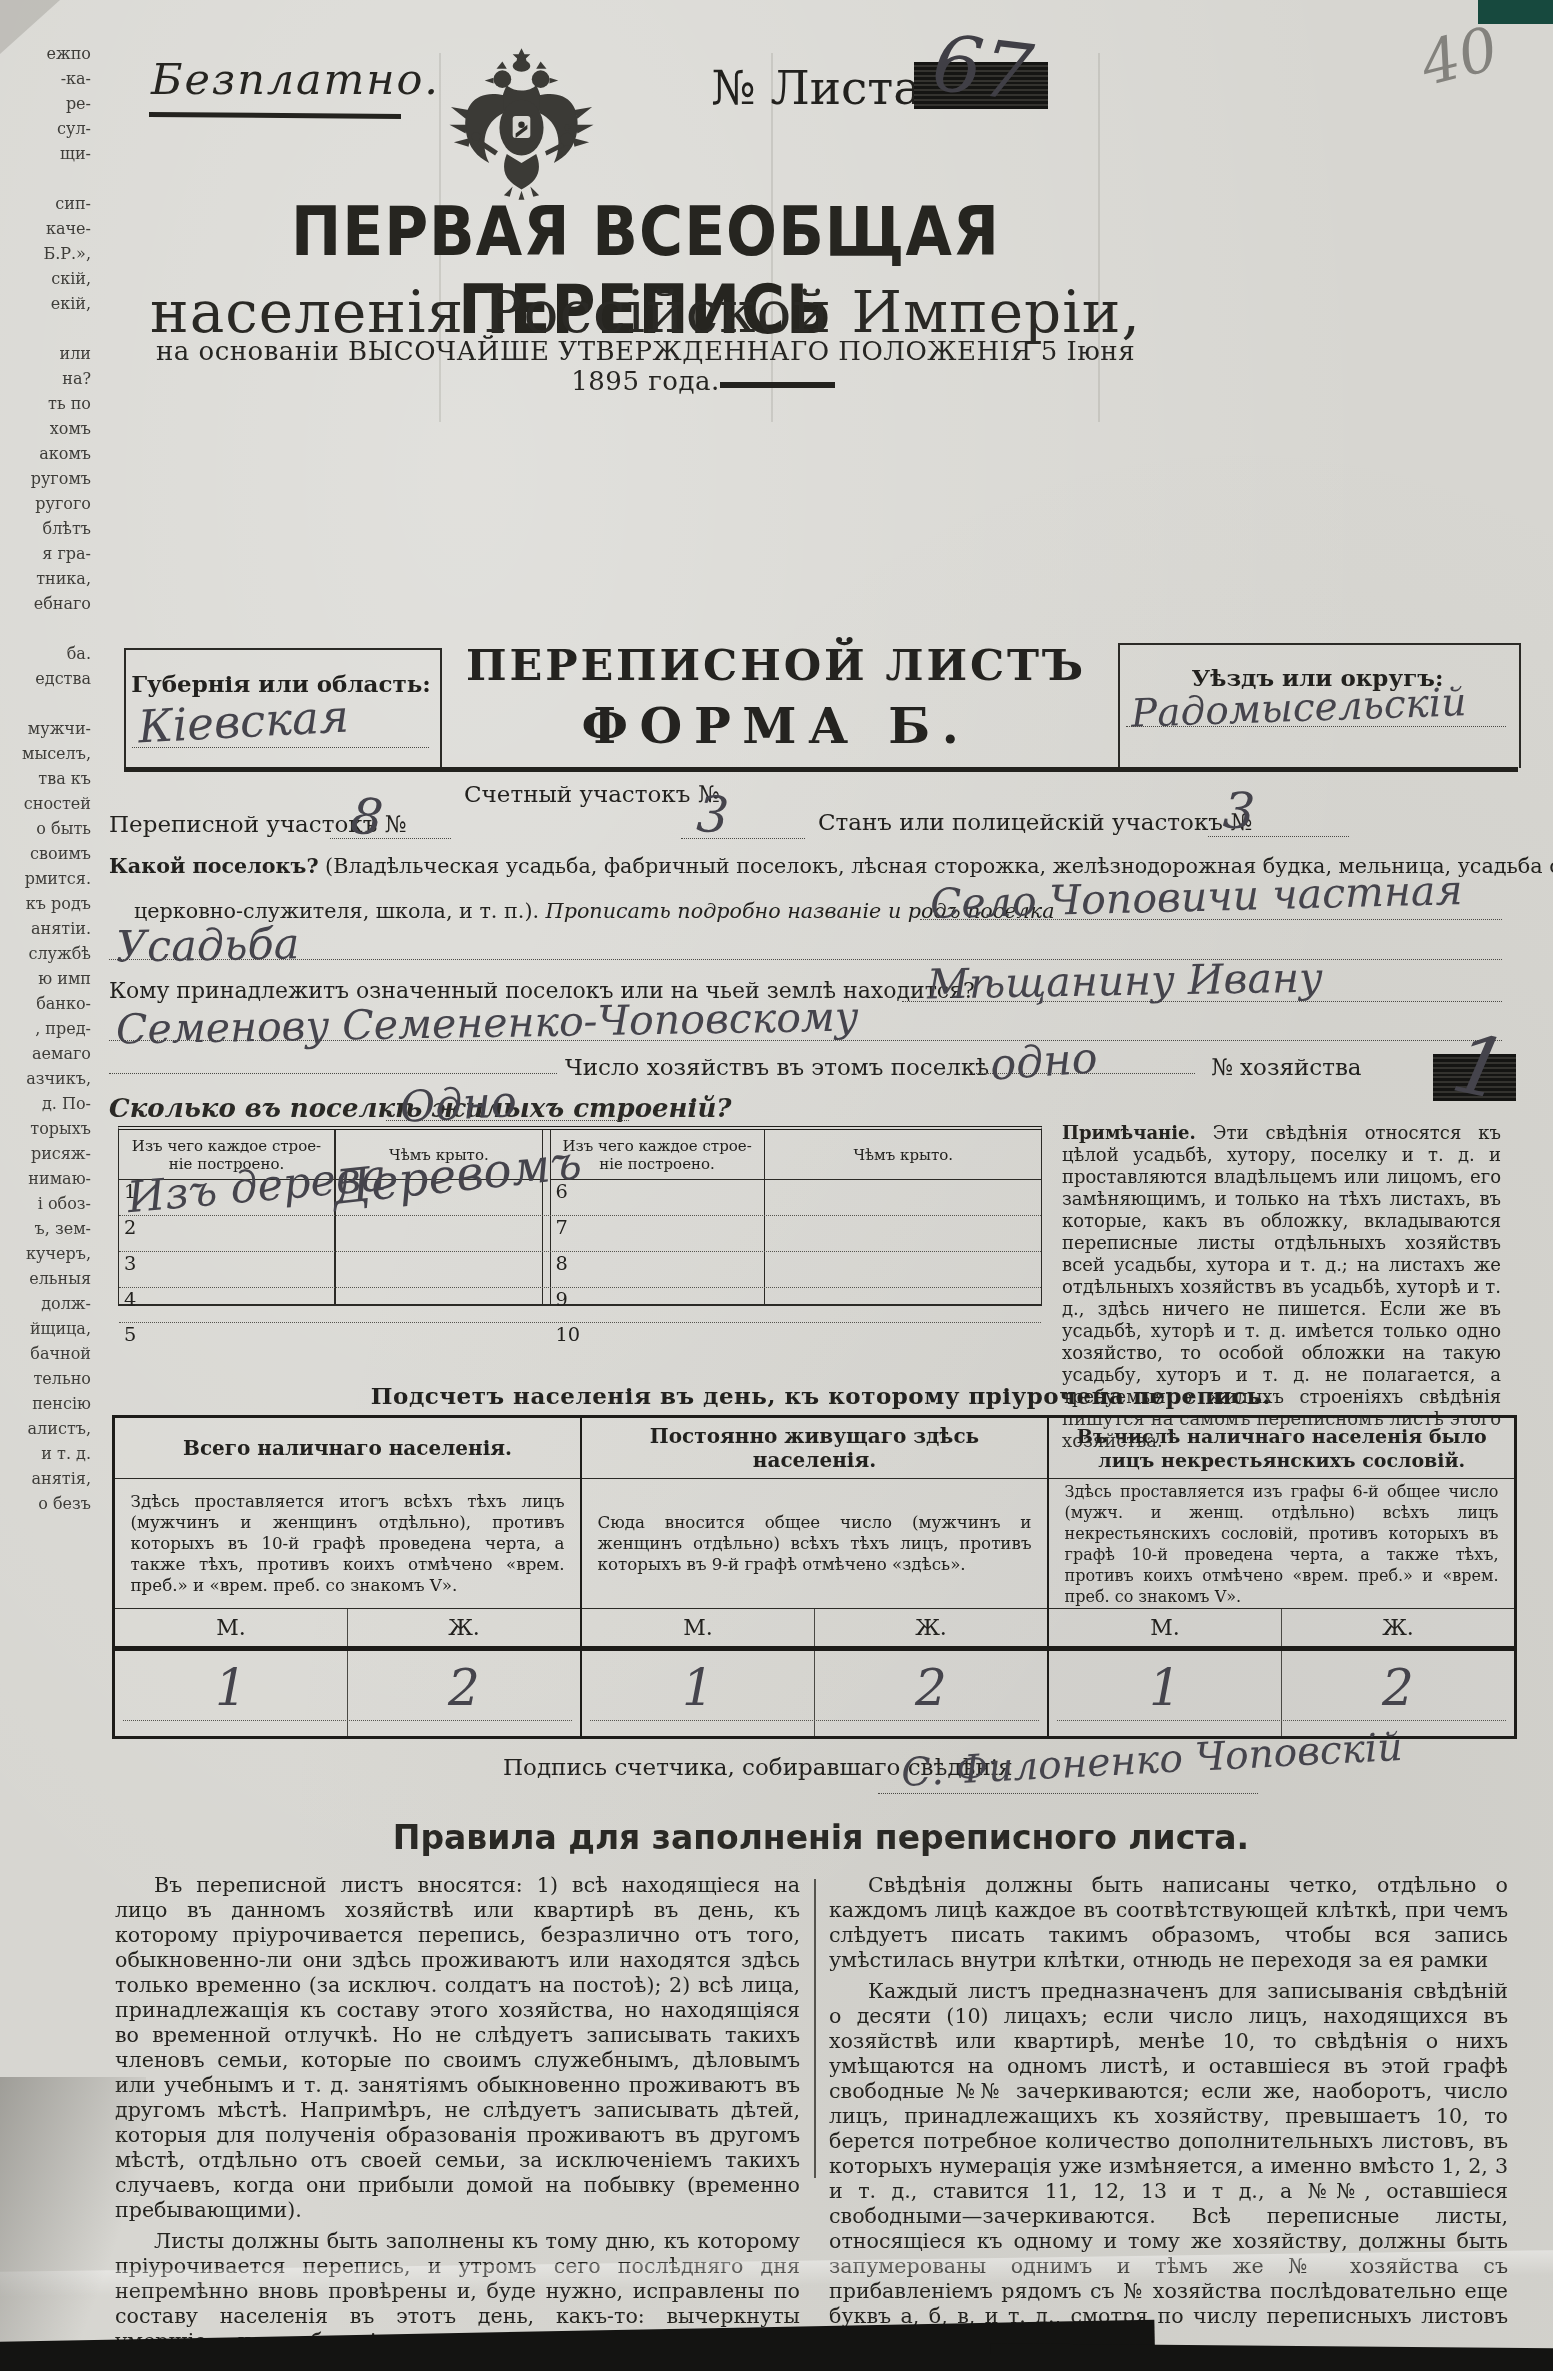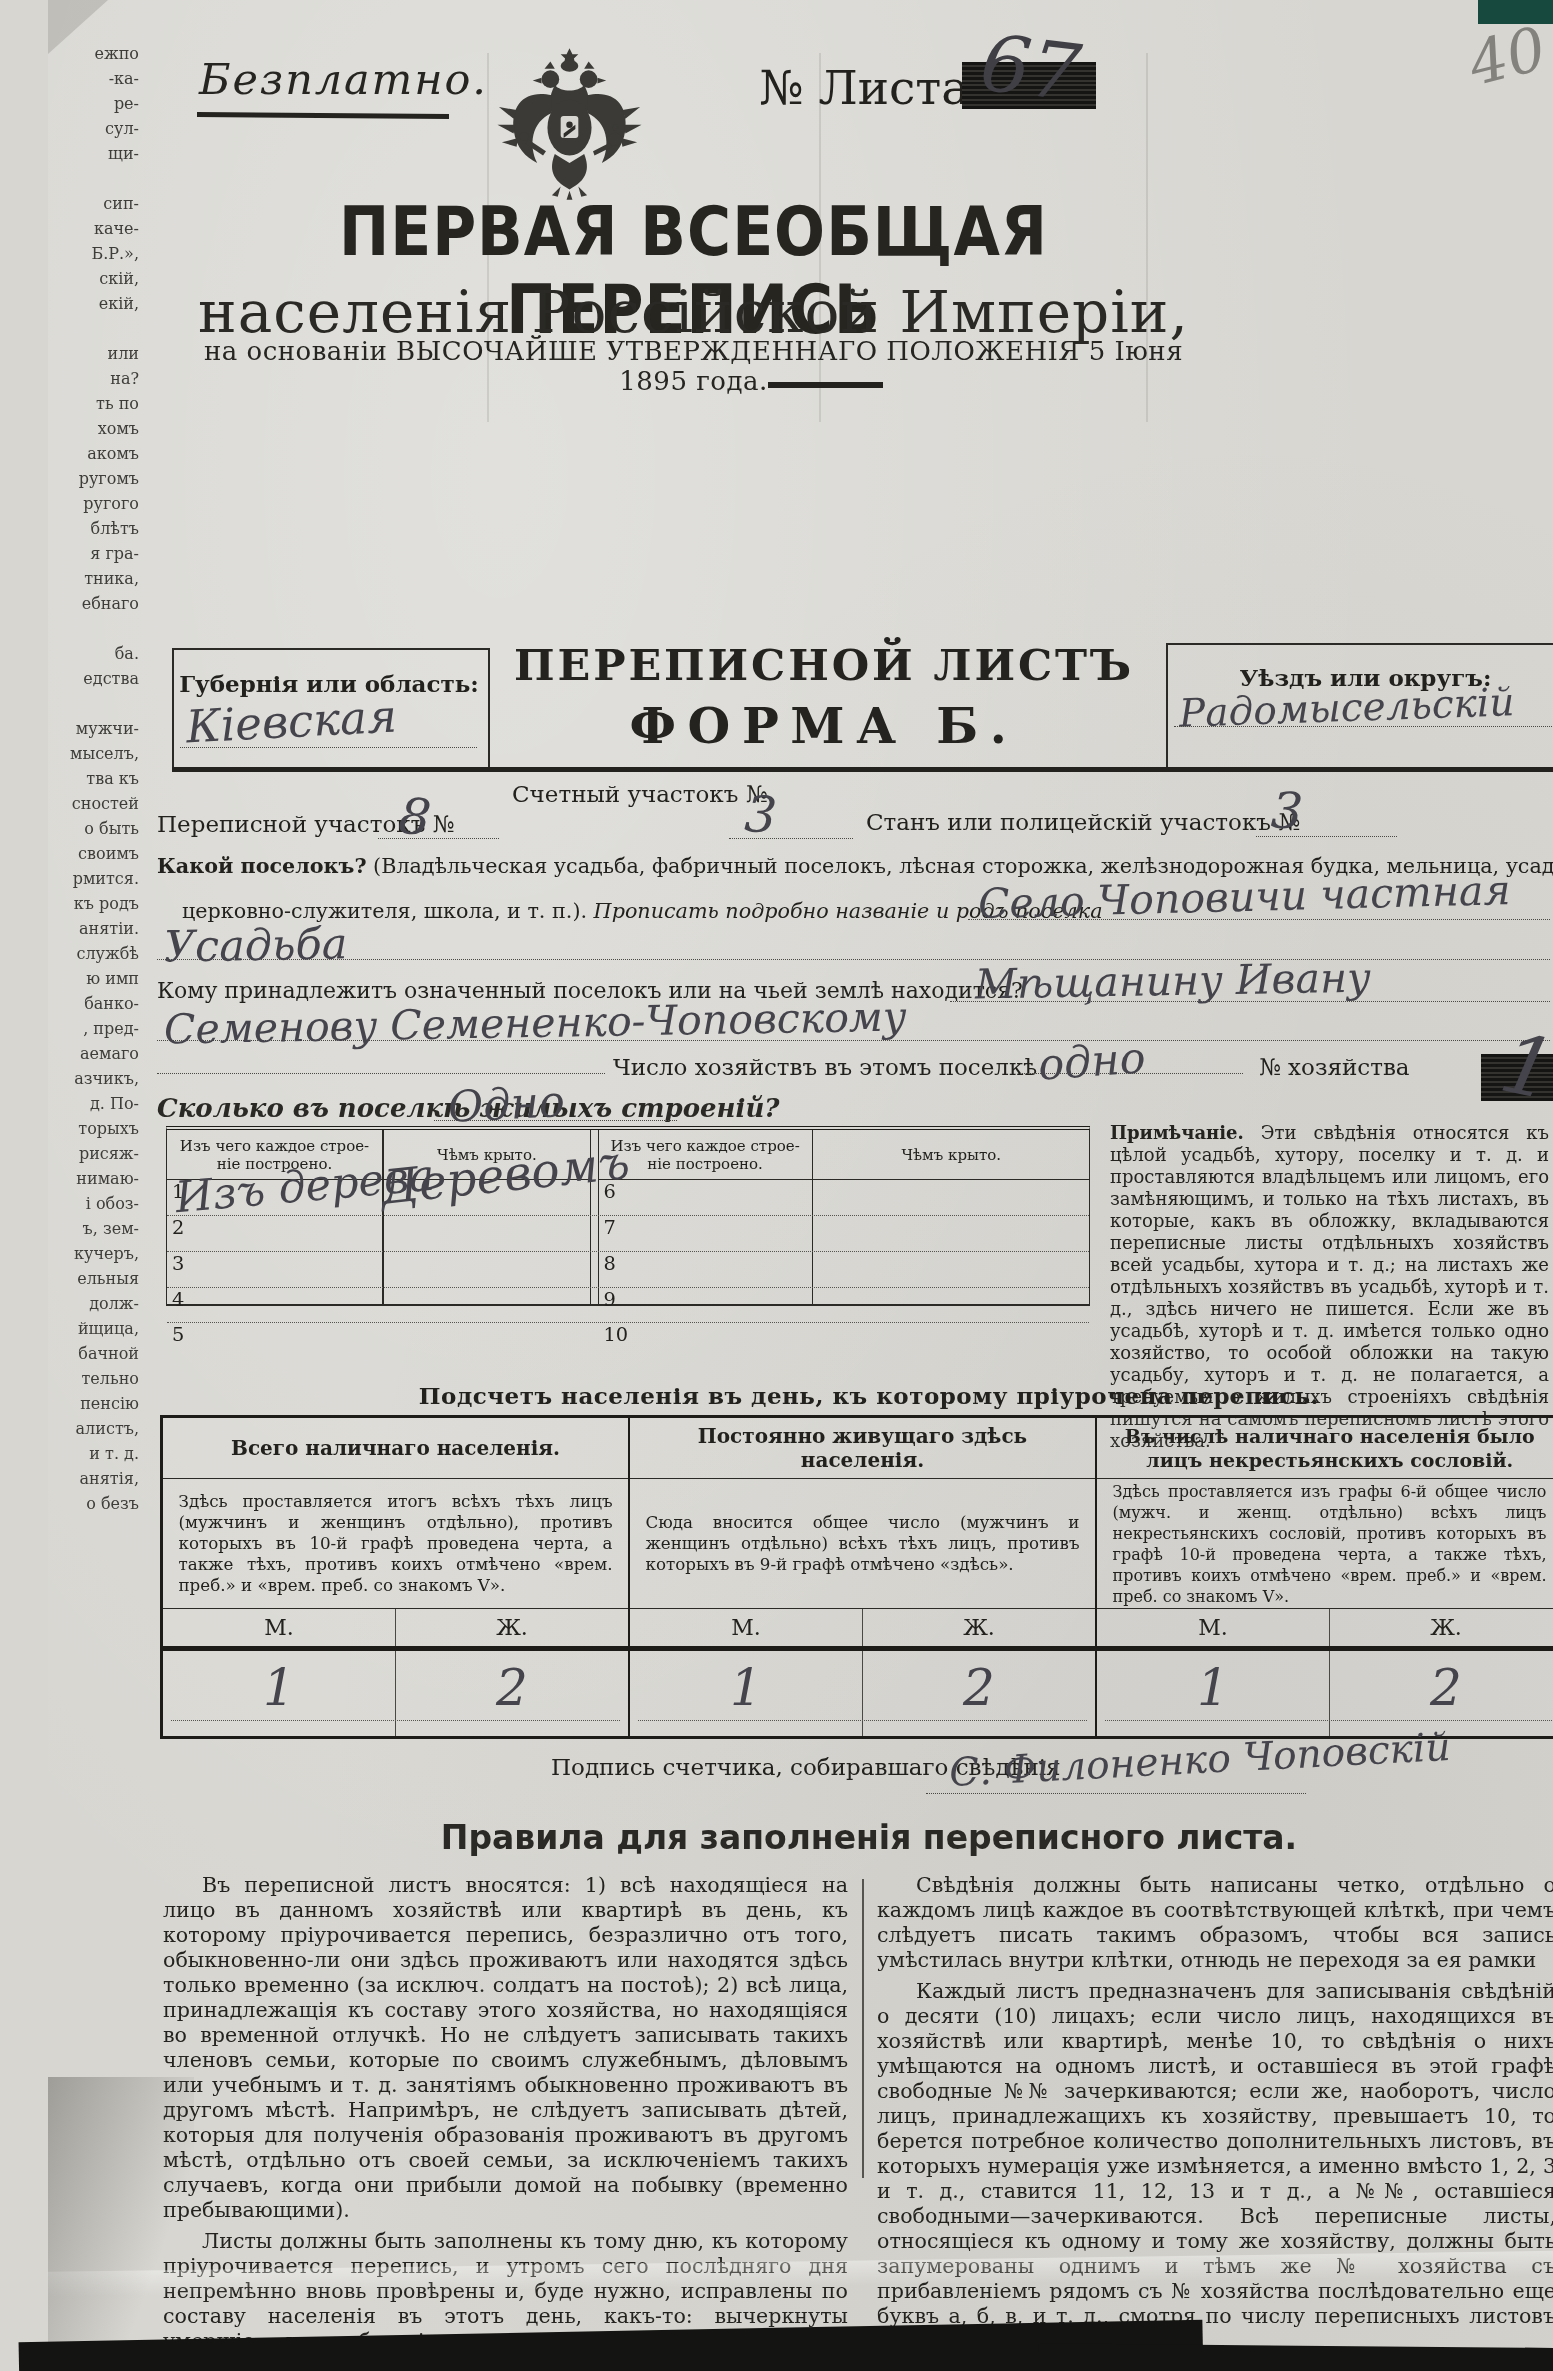--- a/index.html
+++ b/index.html
@@ -7,21 +7,20 @@
     width:1554px;height:2372px;position:relative;overflow:hidden;
     background:#d7d6d1;
     font-family:"DejaVu Serif", serif;
     color:#22211e;
   }
   #page{position:absolute;inset:0;
     background:
       radial-gradient(ellipse at 30% 20%, rgba(255,255,255,.25), rgba(0,0,0,0) 60%),
       radial-gradient(ellipse at 80% 80%, rgba(120,118,110,.10), rgba(0,0,0,0) 55%),
       #d7d6d1;
-    margin-left: 48px;
   }
   .abs{position:absolute;}
   .hw{font-family:"DejaVu Serif",serif;font-style:italic;color:#45444c;white-space:nowrap;}
   .dotted{border-bottom:1.9px dotted #4a4944;}
   .center{text-align:center;}
   .serif{font-family:"DejaVu Serif",serif;}
   .sans{font-family:"DejaVu Sans",sans-serif;}
   
   #margin-strip{
     left:0;top:41px;width:91px;padding-right:3.9px;

